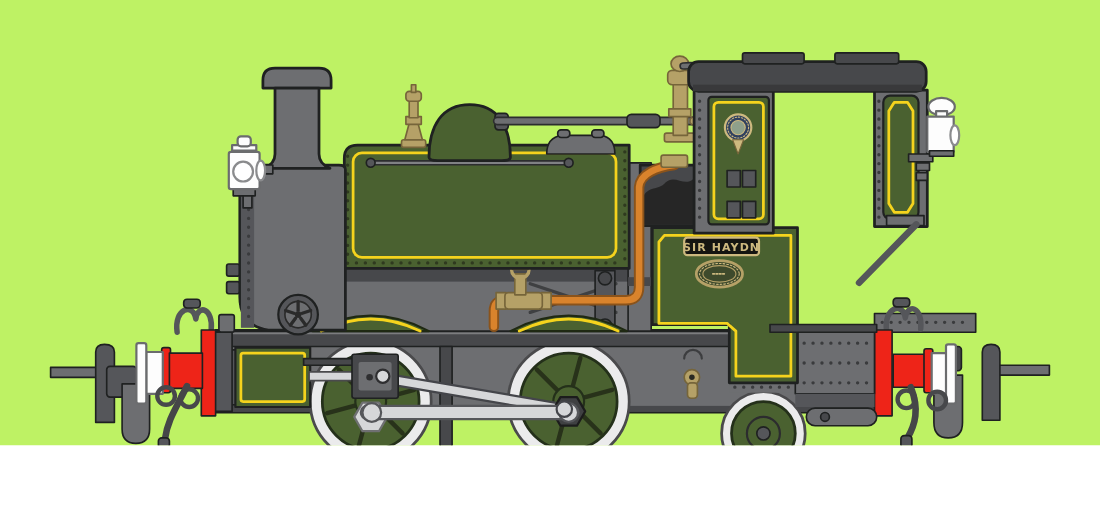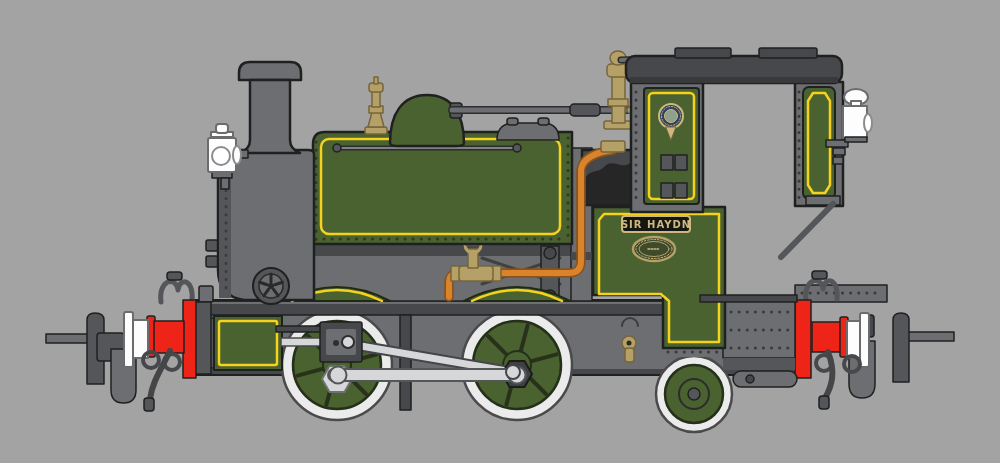--- a/index.html
+++ b/index.html
@@ -1,16 +1,16 @@
 <!DOCTYPE html>
 <html style="--green: #4a6130; --yellow: #f5d31d; --red: #ee2418; --gray: #6d6e71; --gray-dark: #55565a; --gray-darker: #47484b; --brass: #b5a167; --brass-dark: #76653a; --brass-light: #cdb97f; --copper: #d9832c; --copper-dark: #8a531b; --silver: #d6d7d9; --tyre: #ebebec; --coal: #262626; --navy: #31415f; --lamp-white: #fdfdfd; --outline: #1f2121;"><head>
 <meta charset="utf-8">
 <style>
   html,body{margin:0;padding:0;background:#fff;}
-  .stage{position:relative;width:1000px;height:463px;background:#a3a3a3;overflow:hidden;
+  .stage{position:relative;width:1000px;height:405px;background:#bef264;overflow:hidden;
          font-family:"DejaVu Sans","Liberation Sans",sans-serif;}
   svg{display:block;}
   svg *{stroke-linejoin:round;stroke-linecap:round;}
   .o{stroke:var(--outline,#1f2121);stroke-width:2;}
   .o25{stroke:var(--outline,#1f2121);stroke-width:2.5;}
   .o15{stroke:var(--outline,#1f2121);stroke-width:1.5;}
   .f-green{fill:var(--green,#4a6130);}
   .f-gray{fill:var(--gray,#6d6e71);}
   .f-gray2{fill:var(--gray-dark,#55565a);}
   .f-gray3{fill:var(--gray-darker,#47484b);}

